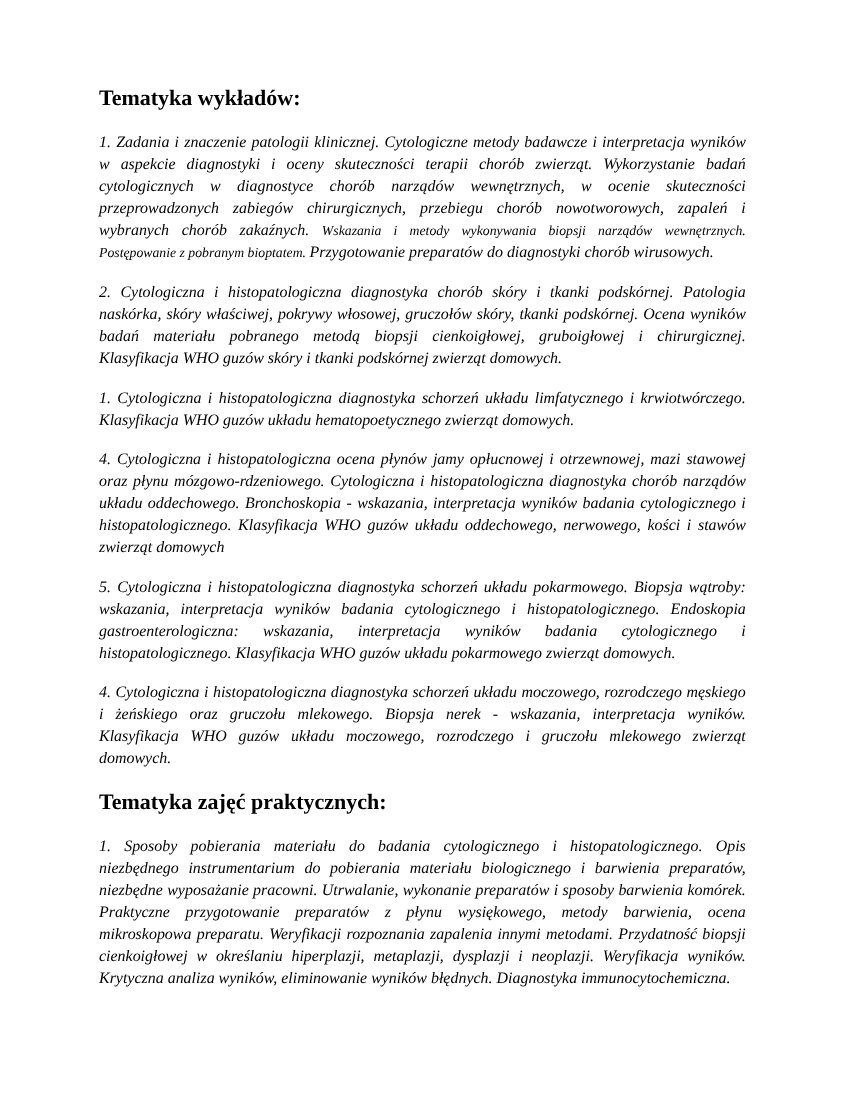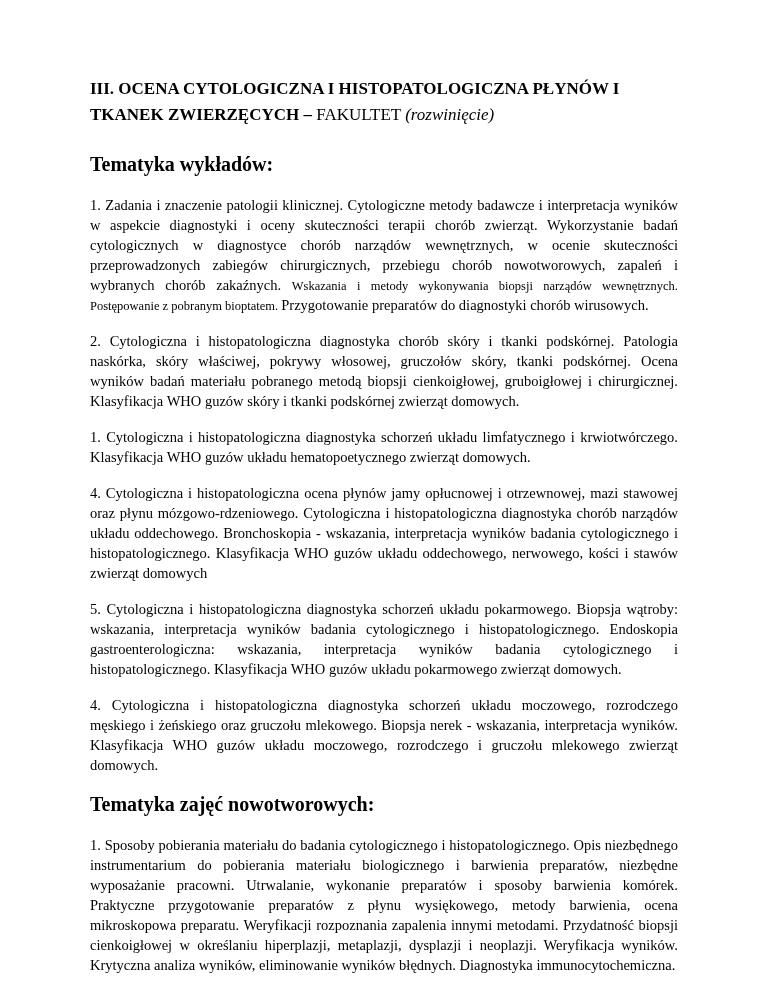--- a/index.html
+++ b/index.html
@@ -38,43 +38,43 @@
       font-size: 20px;
       font-weight: bold;
       margin: 0 0 17px 0;
       line-height: 1.35;
     }
     p.para {
       font-size: 14.5px;
       line-height: 1.38;
       text-align: justify;
       margin: 0 0 16px 0;
+      font-style: italic;
     }
     p.para .small {
       font-size: 12.5px;
     }
   </style>
 </head>
 <body>
 
 <div class="page">
 
-  <div class="doc-title"><span>III. OCENA CYTOLOGICZNA I HISTOPATOLOGICZNA PŁYNÓW I TKANEK ZWIERZĘCYCH – </span><span class="regular">FAKULTET </span><span class="italic">(rozwinięcie)</span></div>
 
   <div class="section-heading">Tematyka wykładów:</div>
 
   <p class="para"><span>1. Zadania i znaczenie patologii klinicznej. Cytologiczne metody badawcze i interpretacja wyników w aspekcie diagnostyki i oceny skuteczności terapii chorób zwierząt. Wykorzystanie badań cytologicznych w diagnostyce chorób narządów wewnętrznych, w ocenie skuteczności przeprowadzonych zabiegów chirurgicznych, przebiegu chorób nowotworowych, zapaleń i wybranych chorób zakaźnych. </span><span class="small">Wskazania i metody wykonywania biopsji narządów wewnętrznych. Postępowanie z pobranym bioptatem. </span><span>Przygotowanie preparatów do diagnostyki chorób wirusowych.</span></p>
 
   <p class="para">2. Cytologiczna i histopatologiczna diagnostyka chorób skóry i tkanki podskórnej. Patologia naskórka, skóry właściwej, pokrywy włosowej, gruczołów skóry, tkanki podskórnej. Ocena wyników badań materiału pobranego metodą biopsji cienkoigłowej, gruboigłowej i chirurgicznej. Klasyfikacja WHO guzów skóry i tkanki podskórnej zwierząt domowych.</p>
 
   <p class="para">1. Cytologiczna i histopatologiczna diagnostyka schorzeń układu limfatycznego i krwiotwórczego. Klasyfikacja WHO guzów układu hematopoetycznego zwierząt domowych.</p>
 
   <p class="para">4. Cytologiczna i histopatologiczna ocena płynów jamy opłucnowej i otrzewnowej, mazi stawowej oraz płynu mózgowo-rdzeniowego. Cytologiczna i histopatologiczna diagnostyka chorób narządów układu oddechowego. Bronchoskopia - wskazania, interpretacja wyników badania cytologicznego i histopatologicznego. Klasyfikacja WHO guzów układu oddechowego, nerwowego, kości i stawów zwierząt domowych</p>
 
   <p class="para">5. Cytologiczna i histopatologiczna diagnostyka schorzeń układu pokarmowego. Biopsja wątroby: wskazania, interpretacja wyników badania cytologicznego i histopatologicznego. Endoskopia gastroenterologiczna: wskazania, interpretacja wyników badania cytologicznego i histopatologicznego. Klasyfikacja WHO guzów układu pokarmowego zwierząt domowych.</p>
 
   <p class="para">4. Cytologiczna i histopatologiczna diagnostyka schorzeń układu moczowego, rozrodczego męskiego i żeńskiego oraz gruczołu mlekowego. Biopsja nerek - wskazania, interpretacja wyników. Klasyfikacja WHO guzów układu moczowego, rozrodczego i gruczołu mlekowego zwierząt domowych.</p>
 
-  <div class="section-heading">Tematyka zajęć nowotworowych:</div>
+  <div class="section-heading">Tematyka zajęć praktycznych:</div>
 
   <p class="para">1. Sposoby pobierania materiału do badania cytologicznego i histopatologicznego. Opis niezbędnego instrumentarium do pobierania materiału biologicznego i barwienia preparatów, niezbędne wyposażanie pracowni. Utrwalanie, wykonanie preparatów i sposoby barwienia komórek. Praktyczne przygotowanie preparatów z płynu wysiękowego, metody barwienia, ocena mikroskopowa preparatu. Weryfikacji rozpoznania zapalenia innymi metodami. Przydatność biopsji cienkoigłowej w określaniu hiperplazji, metaplazji, dysplazji i neoplazji. Weryfikacja wyników. Krytyczna analiza wyników, eliminowanie wyników błędnych. Diagnostyka immunocytochemiczna.</p>
 
 </div>
 
 </body></html>

